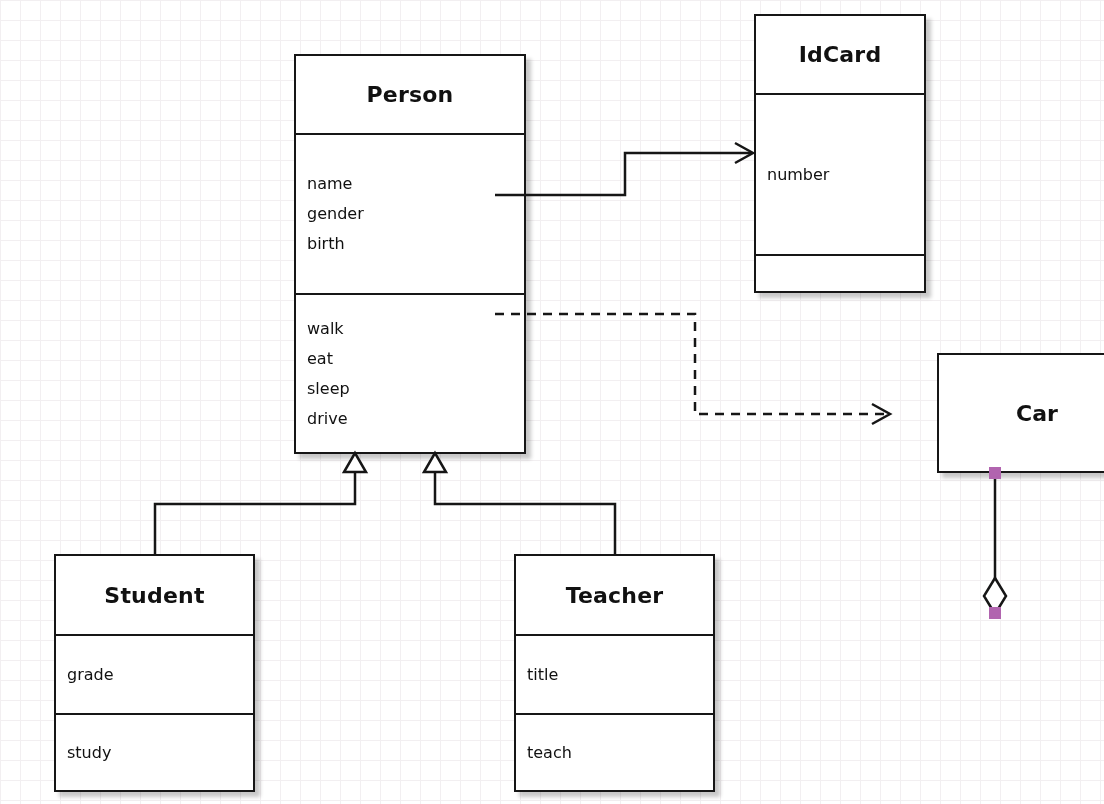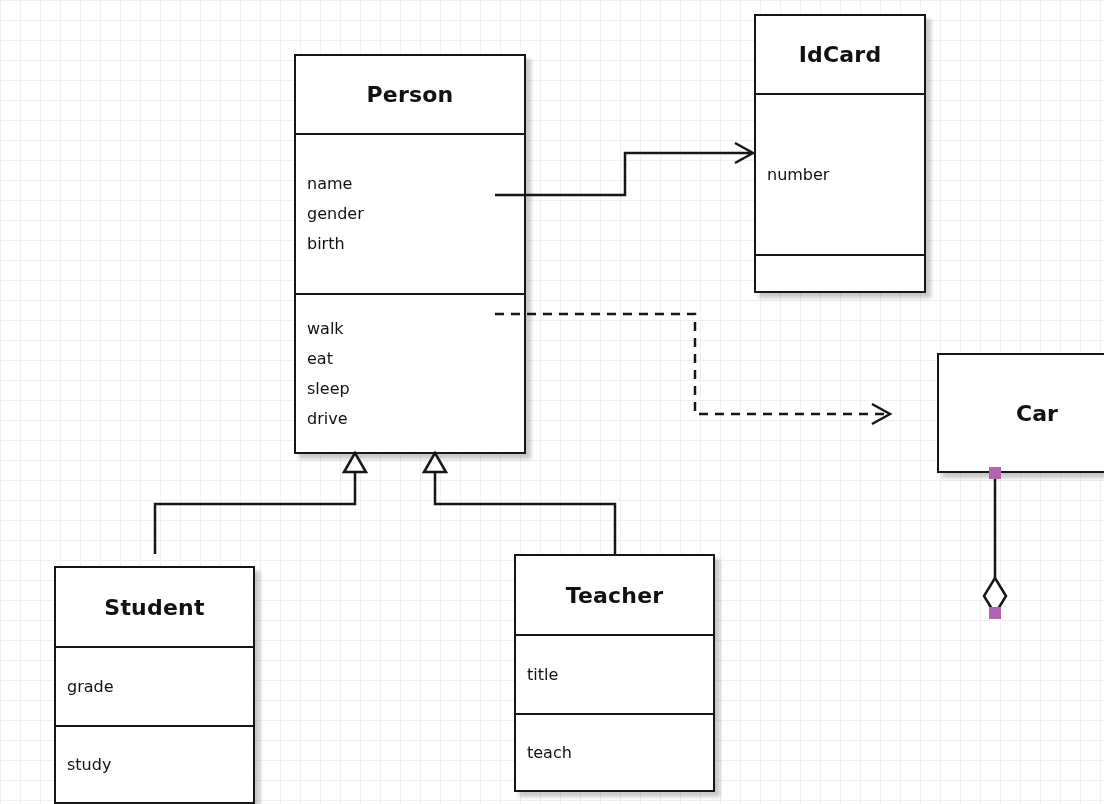--- a/index.html
+++ b/index.html
@@ -83,21 +83,21 @@
       <div>number</div>
     </div>
     <div class="compartment members" style="flex:1;"></div>
   </div>
 
   <div class="uml-class" style="left:937px;top:353px;width:200px;height:120px;">
     <div class="single-title">Car</div>
   </div>
 
 
-  <div class="uml-class" style="left:54px;top:554px;width:201px;height:238px;margin-top:12px;">
+  <div class="uml-class" style="left:54px;top:554px;width:201px;height:238px;">
     <div class="compartment rule title-comp" style="flex:0 0 80px;">Student</div>
     <div class="compartment rule members" style="flex:0 0 79px;">
       <div>grade</div>
     </div>
     <div class="compartment members" style="flex:1;">
       <div>study</div>
     </div>
   </div>
 
   <div class="uml-class" style="left:514px;top:554px;width:201px;height:238px;">

